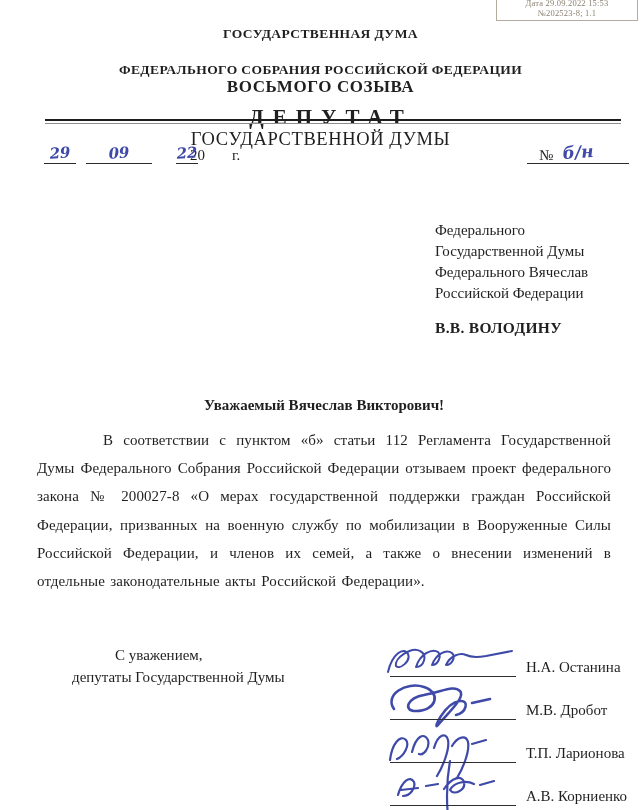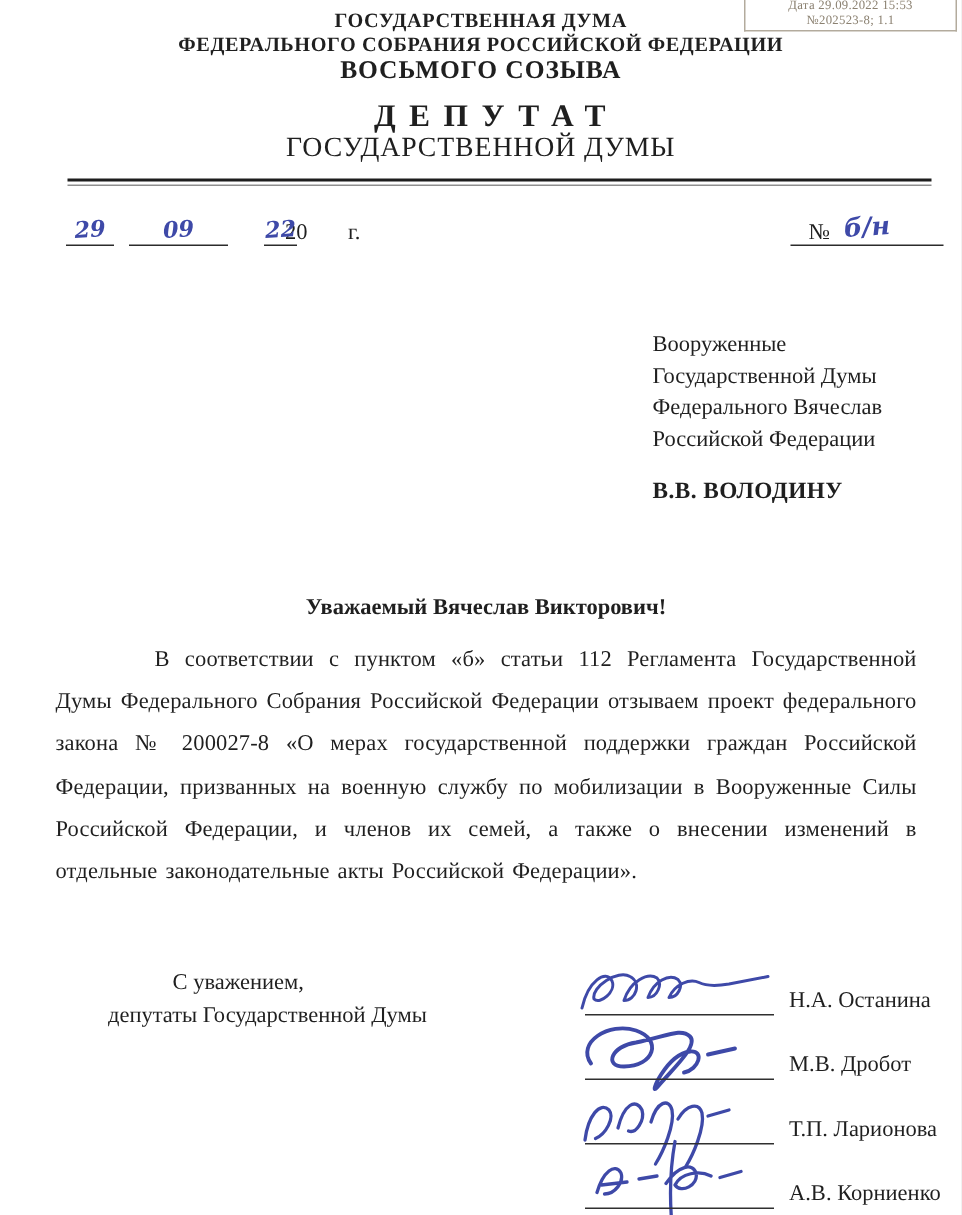--- a/index.html
+++ b/index.html
@@ -12,21 +12,21 @@
   
   .stamp{
     position:absolute;top:-5px;right:3px;width:136px;
     border:1px solid #b3ab9d;border-top:none;
     padding:3px 2px 2px 2px;text-align:center;
     font-size:8.5px;line-height:10px;color:#8b8171;
     letter-spacing:0.2px;
   }
   
   .letterhead{position:absolute;top:6px;left:0;width:100%;text-align:center;}
-  .org1,.org2{font-weight:bold;font-size:13.5px;letter-spacing:0.4px;line-height:16px;}
+  .org1,.org2{font-weight:bold;font-size:13.5px;letter-spacing:0.4px;line-height:16px;margin-top:20px;}
   .org3{font-weight:bold;font-size:17px;letter-spacing:0.6px;line-height:15px;margin-top:1px;}
   .deputy{font-weight:bold;font-size:21px;letter-spacing:9px;padding-left:21px;margin-top:11px;line-height:24px;}
   .duma{font-size:18.5px;letter-spacing:0.6px;line-height:21px;}
   
   .rule{position:absolute;top:119px;left:45px;width:576px;height:2px;
         border-top:2.5px solid #1d1d1d;border-bottom:1px solid #8f8f8f;}
   
   .cell{position:absolute;top:138px;height:25px;border-bottom:1.4px solid #2b2b2b;text-align:center;}
   .hand{color:#3e49a8;font-family:"DejaVu Serif",serif;font-style:italic;font-weight:bold;}
   .cell .hand{display:block;position:absolute;bottom:1px;width:100%;font-size:15px;transform:rotate(-4deg);}
@@ -81,21 +81,21 @@
   <div class="cell" style="left:176px;width:22px;">
     <span class="hand">22</span>
   </div>
   <span class="static-txt" style="left:200px;">г.</span>
   <span class="static-txt" style="left:507px;">№</span>
   <div class="cell" style="left:527px;width:102px;">
     <span class="hand" style="font-size:17px;">б/н</span>
   </div>
 
   <div class="addressee">
-    <div>Вооруженные</div>
+    <div>Федерального</div>
     <div>Государственной Думы</div>
     <div>Федерального Вячеслав</div>
     <div>Российской Федерации</div>
     <div class="addressee-name">В.В. ВОЛОДИНУ</div>
   </div>
 
   <div class="salutation">Уважаемый Вячеслав Викторович!</div>
 
   <div class="body-par">В соответствии с пунктом «б» статьи 112 Регламента Государственной Думы Федерального Собрания Российской Федерации отзываем проект федерального закона № 200027-8 «О мерах государственной поддержки граждан Российской Федерации, призванных на военную службу по мобилизации в Вооруженные Силы Российской Федерации, и членов их семей, а также о внесении изменений в отдельные законодательные акты Российской Федерации».</div>
 

